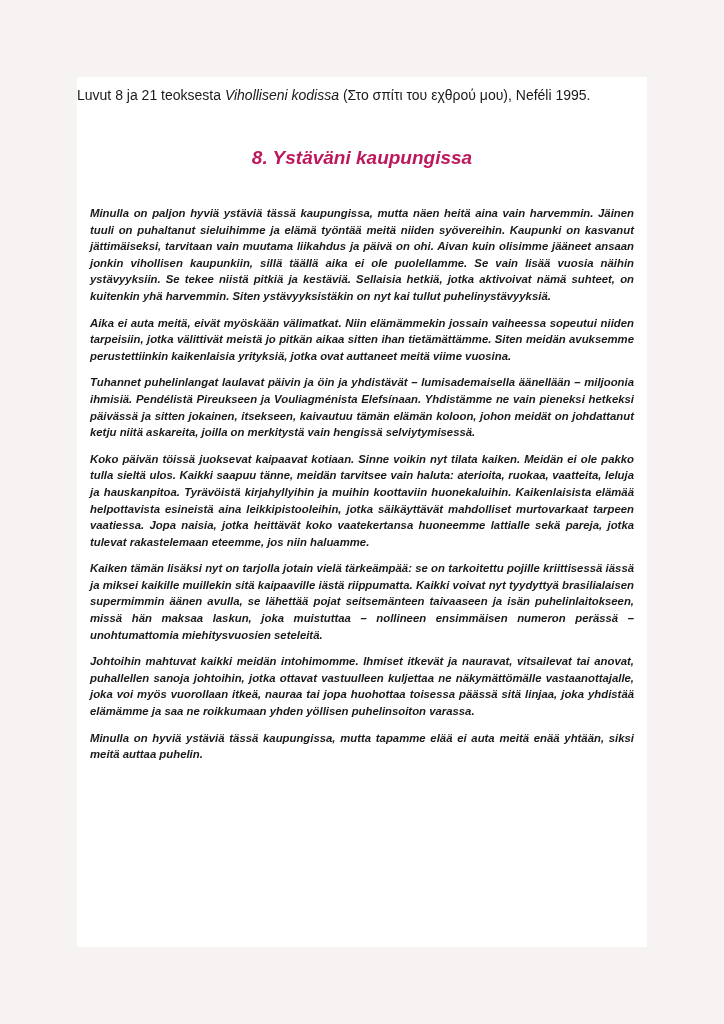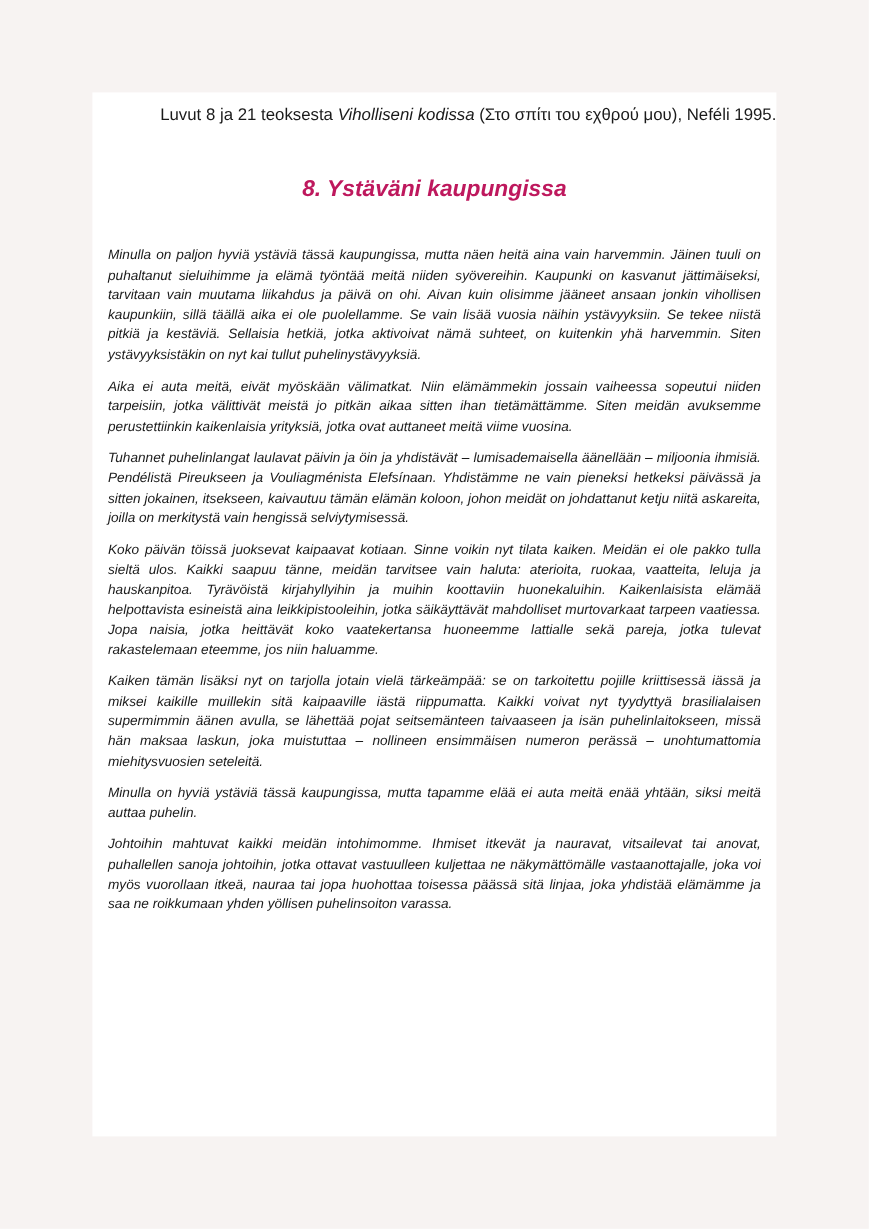--- a/index.html
+++ b/index.html
@@ -23,21 +23,21 @@
       height: 870px;
       background: #ffffff;
       box-sizing: border-box;
       padding: 0 13px;
     }
     .source-line {
       position: absolute;
       left: 0;
       right: 0;
       top: 8px;
-      text-align: right;
+      text-align: left;
       font-family: "Liberation Sans", sans-serif;
       font-size: 14px;
       line-height: 20px;
       color: #1a1a1a;
       letter-spacing: 0;
       white-space: nowrap;
     }
     .source-line em { font-style: italic; }
     .chapter-title {
       position: absolute;
@@ -51,20 +51,21 @@
       font-size: 19px;
       line-height: 26px;
       margin: 0;
       color: #be185d;
     }
     .body-text {
       position: absolute;
       left: 13px;
       right: 13px;
       top: 128px;
+      font-weight: bold;
     }
     .para {
       margin: 0 0 10px 0;
       font-family: "Liberation Sans", sans-serif;
       font-style: italic;
       font-size: 11.35px;
       line-height: 16.6px;
       text-align: justify;
       hyphens: manual;
       color: #1a1a1a;
@@ -79,16 +80,16 @@
   </div>
 
   <h1 class="chapter-title">8. Ystäväni kaupungissa</h1>
 
   <div class="body-text">
     <p class="para">Minulla on paljon hyviä ystäviä tässä kaupungissa, mutta näen heitä aina vain harvemmin. Jäinen tuuli on puhaltanut sieluihimme ja elämä työntää meitä niiden syövereihin. Kaupun­ki on kasvanut jättimäiseksi, tarvitaan vain muutama liikahdus ja päivä on ohi. Aivan kuin olisimme jääneet ansaan jonkin vihollisen kaupunkiin, sillä täällä aika ei ole puolellamme. Se vain lisää vuosia näihin ystävyyksiin. Se tekee niistä pitkiä ja kestäviä. Sellaisia hetkiä, jotka aktivoivat nämä suhteet, on kuitenkin yhä harvemmin. Siten ystävyyksistäkin on nyt kai tullut puhelinystävyyksiä.</p>
     <p class="para">Aika ei auta meitä, eivät myöskään välimatkat. Niin elämämmekin jossain vaiheessa sopeu­tui niiden tarpeisiin, jotka välittivät meistä jo pitkän aikaa sitten ihan tietämättämme. Siten meidän avuksemme perustettiinkin kaikenlaisia yrityksiä, jotka ovat auttaneet meitä viime vuosina.</p>
     <p class="para">Tuhannet puhelinlangat laulavat päivin ja öin ja yhdistävät – lumisademaisella äänellään – miljoonia ihmisiä. Pendélistä Pireukseen ja Vouliagménista Elefsínaan. Yhdistämme ne vain pieneksi hetkeksi päivässä ja sitten jokainen, itsekseen, kaivautuu tämän elämän koloon, johon meidät on johdattanut ketju niitä askareita, joilla on merkitystä vain hengissä selviy­tymisessä.</p>
     <p class="para">Koko päivän töissä juoksevat kaipaavat kotiaan. Sinne voikin nyt tilata kaiken. Meidän ei ole pakko tulla sieltä ulos. Kaikki saapuu tänne, meidän tarvitsee vain haluta: aterioita, ruokaa, vaatteita, leluja ja hauskanpitoa. Tyrävöistä kirjahyllyihin ja muihin koottaviin huo­nekaluihin. Kaikenlaisista elämää helpottavista esineistä aina leikkipistooleihin, jotka säi­käyttävät mahdolliset murtovarkaat tarpeen vaatiessa. Jopa naisia, jotka heittävät koko vaatekertansa huoneemme lattialle sekä pareja, jotka tulevat rakastelemaan eteemme, jos niin haluamme.</p>
     <p class="para">Kaiken tämän lisäksi nyt on tarjolla jotain vielä tärkeämpää: se on tarkoitettu pojille kriit­tisessä iässä ja miksei kaikille muillekin sitä kaipaaville iästä riippumatta. Kaikki voivat nyt tyydyttyä brasilialaisen supermimmin äänen avulla, se lähettää pojat seitsemänteen tai­vaaseen ja isän puhelinlaitokseen, missä hän maksaa laskun, joka muistuttaa – nollineen ensimmäisen numeron perässä – unohtumattomia miehitysvuosien seteleitä.</p>
+    <p class="para">Johtoihin mahtuvat kaikki meidän intohimomme. Ihmiset itkevät ja nauravat, vitsailevat tai anovat, puhallellen sanoja johtoihin, jotka ottavat vastuulleen kuljettaa ne näkymättömälle vastaanottajalle, joka voi myös vuorollaan itkeä, nauraa tai jopa huohottaa toisessa päässä sitä linjaa, joka yhdistää elämämme ja saa ne roikkumaan yhden yöllisen puhelinsoiton varassa.</p>
     <p class="para">Minulla on hyviä ystäviä tässä kaupungissa, mutta tapamme elää ei auta meitä enää yh­tään, siksi meitä auttaa puhelin.</p>
-    <p class="para">Johtoihin mahtuvat kaikki meidän intohimomme. Ihmiset itkevät ja nauravat, vitsailevat tai anovat, puhallellen sanoja johtoihin, jotka ottavat vastuulleen kuljettaa ne näkymättömälle vastaanottajalle, joka voi myös vuorollaan itkeä, nauraa tai jopa huohottaa toisessa päässä sitä linjaa, joka yhdistää elämämme ja saa ne roikkumaan yhden yöllisen puhelinsoiton varassa.</p>
   </div>
 </div>
 
 </body></html>

